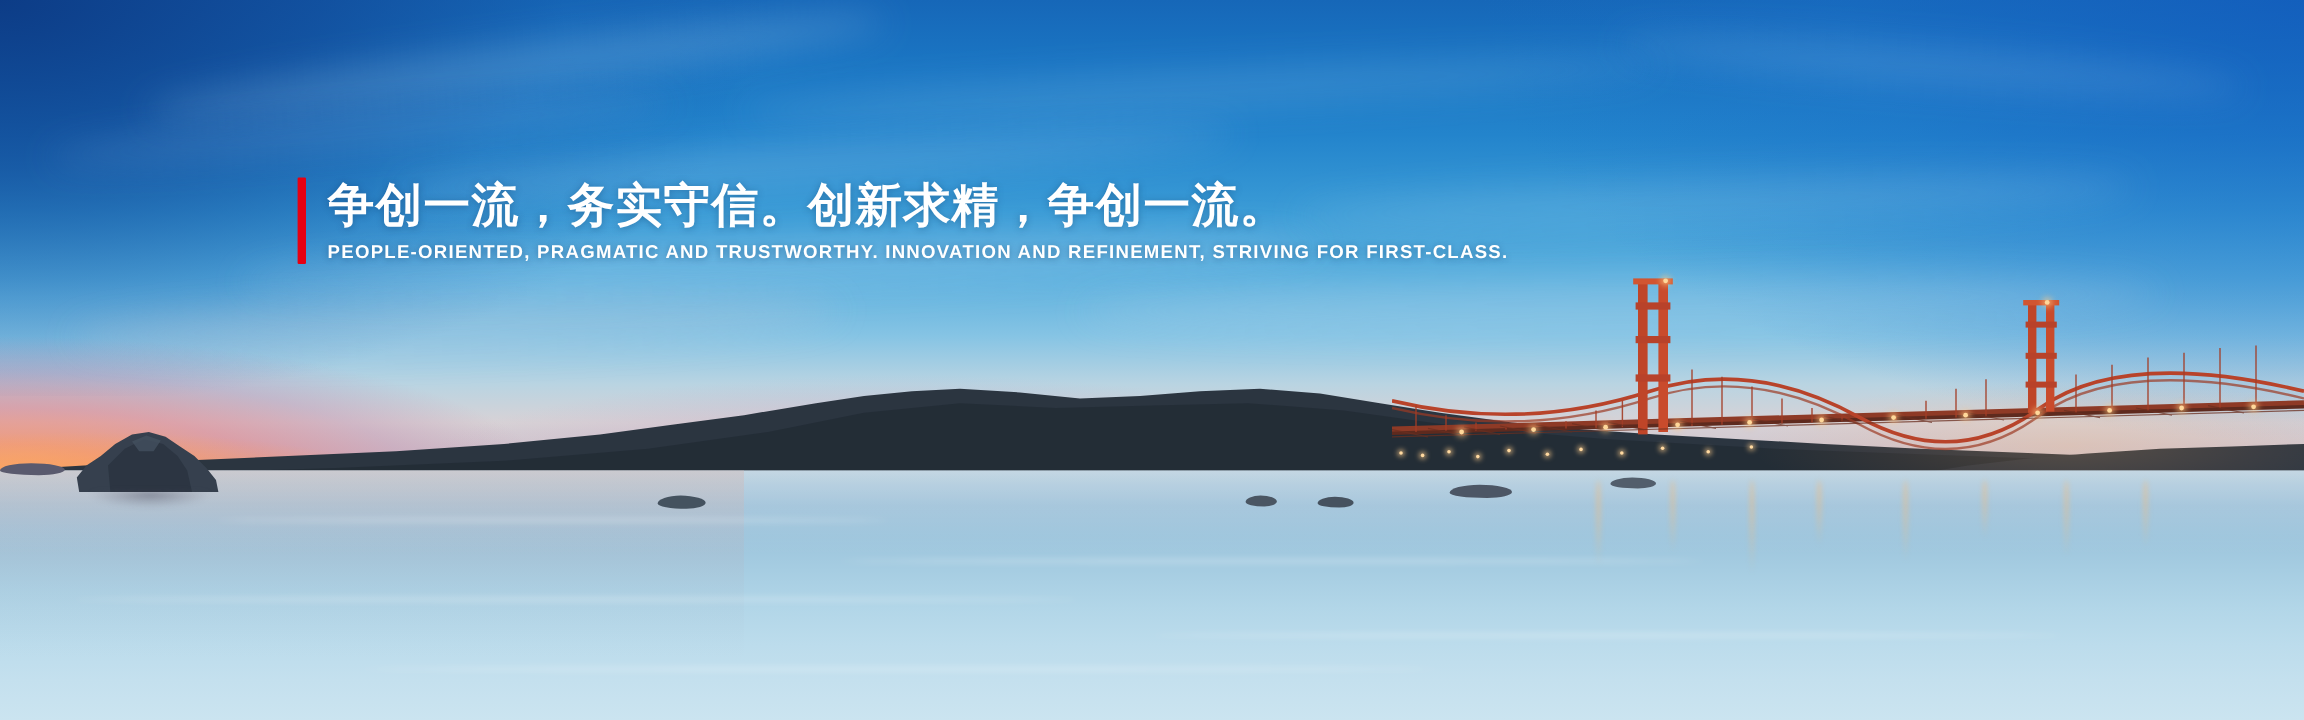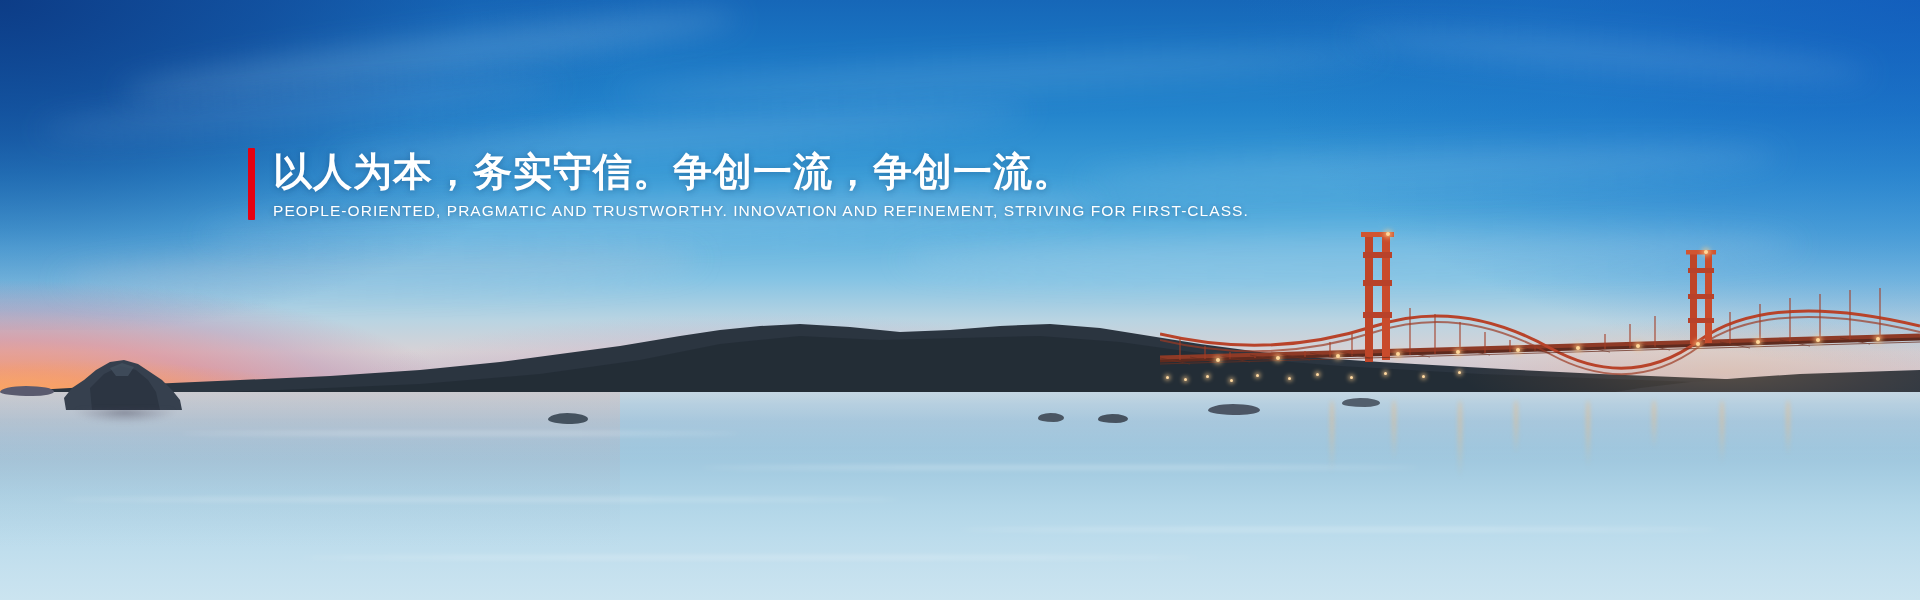--- a/index.html
+++ b/index.html
@@ -184,21 +184,21 @@
     font-weight:bold;
     line-height:1.22;
     letter-spacing:1px;
     white-space:nowrap;
     text-shadow:0 1px 6px rgba(10,45,90,.35);
     margin:0 0 6px 0;
   }
   .subtitle{
     color:#ffffff;
     font-size:15.5px;
-    font-weight:normal;
+    font-weight:bold;
     letter-spacing:1.05px;
     white-space:nowrap;
     text-shadow:0 1px 5px rgba(10,45,90,.40);
     margin:0;
   }
 </style>
 </head>
 <body>
 
 <div class="banner">
@@ -374,18 +374,18 @@
   <div class="rock-sm rs1"></div>
   <div class="rock-sm rs2"></div>
   <div class="rock-sm rs3"></div>
   <div class="rock-sm rs4"></div>
   <div class="rock-sm rs5"></div>
   <div class="rock-sm rs6"></div>
 
   <div class="text-block">
     <div class="accent-bar"></div>
     <div class="text-lines">
-      <div class="headline">以人为本，务实守信。争创一流，争创一流。</div>
+      <div class="headline">争创一流，务实守信。创新求精，争创一流。</div>
       <div class="subtitle">PEOPLE-ORIENTED, PRAGMATIC AND TRUSTWORTHY. INNOVATION AND REFINEMENT, STRIVING FOR FIRST-CLASS.</div>
     </div>
   </div>
 
 </div>
 
 </body></html>

